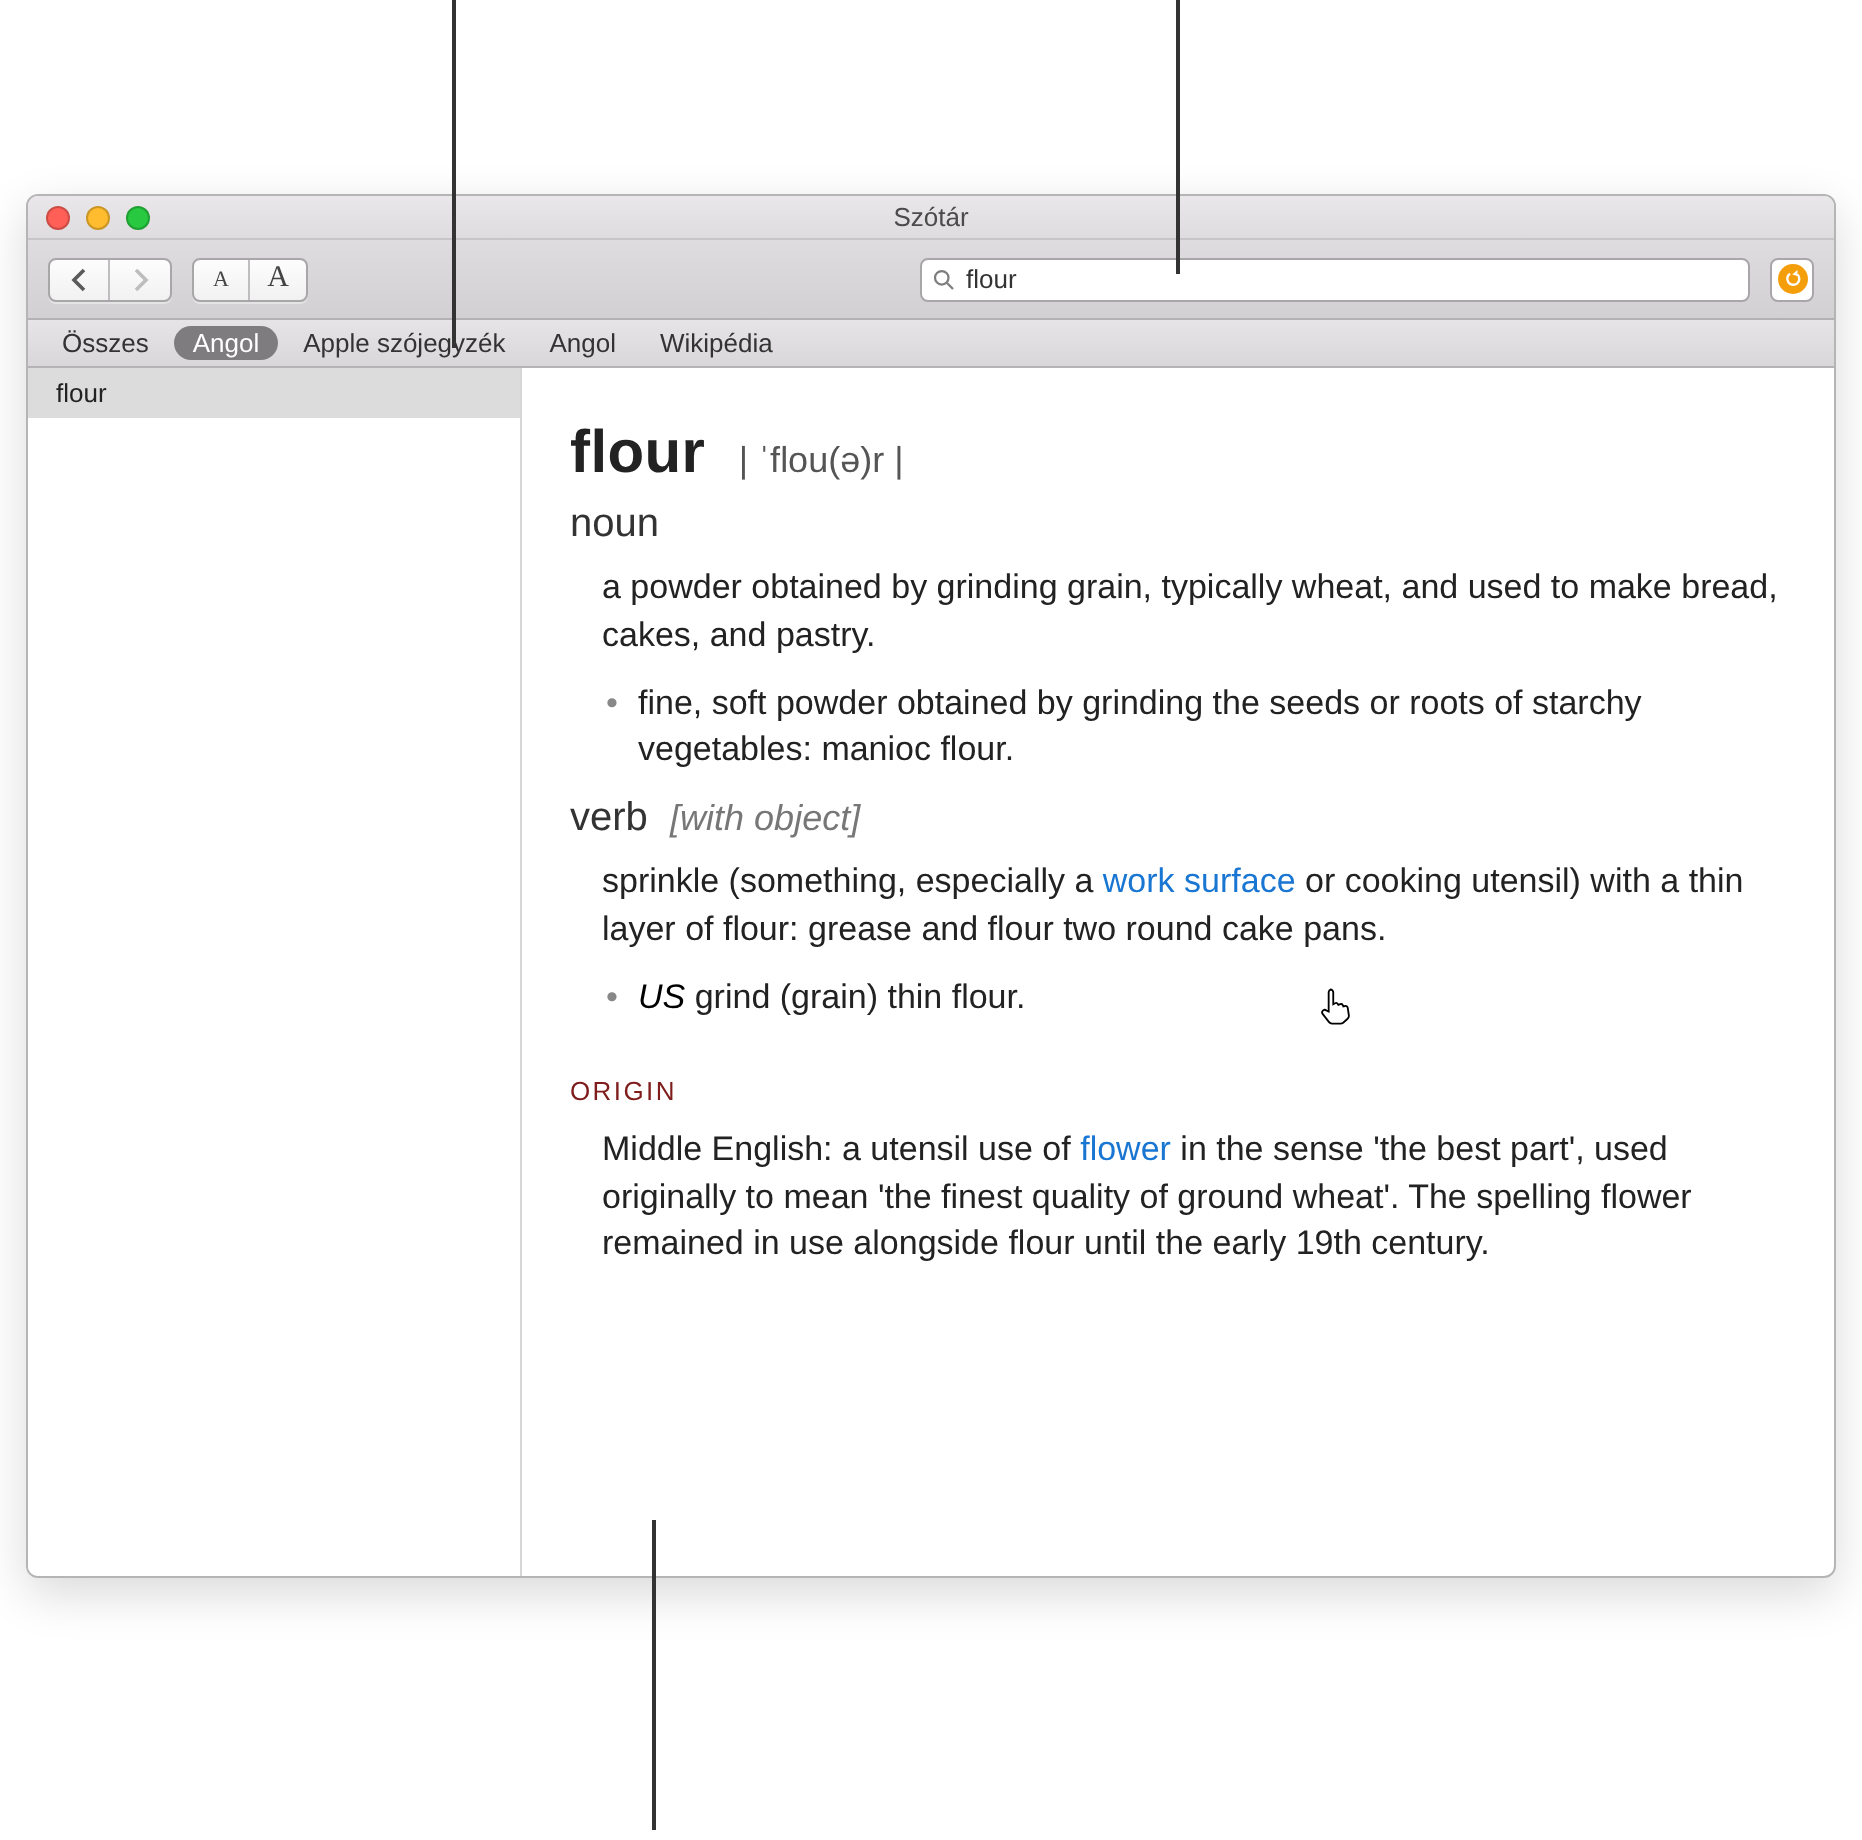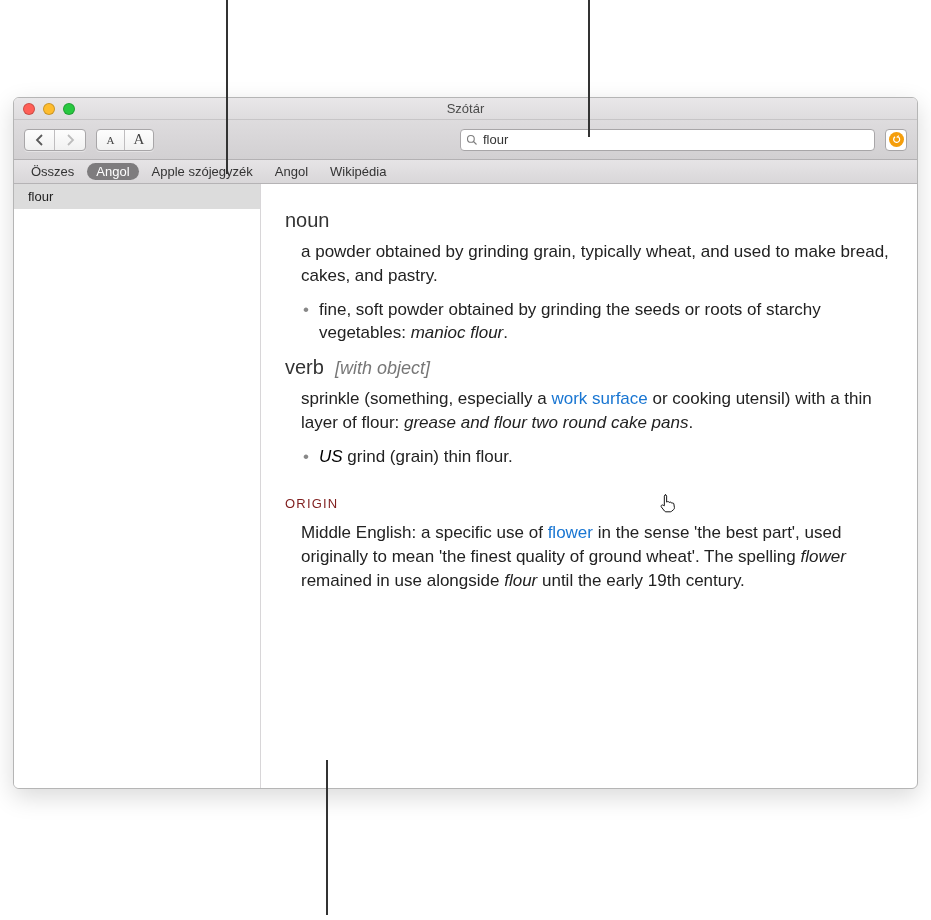--- a/index.html
+++ b/index.html
@@ -212,21 +212,21 @@
     position:relative;
     padding-left: 18px;
     margin-bottom:8px;
   }
   .sub-row::before {
     content:"•";
     position:absolute;
     left:2px;
     color:#888;
   }
-  .ital { font-style: italic; }
+  .ital { }
   .xref { color:#1976d2; cursor:pointer; }
   .region-tag { font-style:italic; color:#000000; }
   .origin-label {
     margin-top:26px;
     font-size:13px;
     letter-spacing:1.2px;
     color:#7f1d1d;
     text-transform:uppercase;
     margin-bottom:8px;
   }
@@ -303,20 +303,24 @@
     <div class="src-tab">Angol</div>
     <div class="src-tab">Wikipédia</div>
   </div>
 
   <div class="body-row">
     <div class="sidebar">
       <div class="side-item selected">flour</div>
     </div>
     <div class="content">
 
+      <div>
+        <span class="headword">flour</span>
+        <span class="pron">| ˈflou(ə)r |</span>
+      </div>
 
       <div class="pos">noun</div>
       <div class="def-block">
         <div class="def-main">a powder obtained by grinding grain, typically wheat, and used to make bread, cakes, and pastry.</div>
         <div class="sub-row">
           <span>fine, soft powder obtained by grinding the seeds or roots of starchy vegetables: </span><span class="ital">manioc flour</span><span>.</span>
         </div>
       </div>
 
       <div class="pos">
@@ -326,21 +330,21 @@
         <div class="def-main">
           <span>sprinkle (something, especially a </span><span class="xref">work surface</span><span> or cooking utensil) with a thin layer of flour: </span><span class="ital">grease and flour two round cake pans</span><span>.</span>
         </div>
         <div class="sub-row">
           <span class="region-tag">US</span><span> grind (grain) thin flour.</span>
         </div>
       </div>
 
       <div class="origin-label">ORIGIN</div>
       <div class="origin-block">
-        <span>Middle English: a specific use of </span><span class="xref">flower</span><span> in the sense 'the best part', used originally to mean 'the finest quality of ground wheat'. The spelling </span><span class="ital">flower</span><span> remained in use alongside </span><span class="ital">flour</span><span> until the early 19th century.</span>
+        <span>Middle English: a utensil use of </span><span class="xref">flower</span><span> in the sense 'the best part', used originally to mean 'the finest quality of ground wheat'. The spelling </span><span class="ital">flower</span><span> remained in use alongside </span><span class="ital">flour</span><span> until the early 19th century.</span>
       </div>
 
     </div>
   </div>
 </div>
 
 <svg class="cursor-icon" viewBox="0 0 24 24">
   <path d="M9 3c.8 0 1.5.7 1.5 1.5V11l1-.5c.5-.3 1.2-.1 1.5.4l.3.5 1-.4c.6-.2 1.3.1 1.5.7l.2.5.9-.2c.7-.2 1.4.3 1.5 1l.6 4c.1.8-.2 1.6-.8 2.1l-2.3 2c-.4.3-.9.5-1.4.5H9.8c-.6 0-1.2-.3-1.6-.8l-3.4-4.4c-.5-.6-.4-1.5.2-2 .5-.4 1.3-.4 1.8.1L8 15V4.5C8 3.7 8.7 3 9.5 3z" fill="#fff" stroke="#000" stroke-width="1"></path>
 </svg>
 

